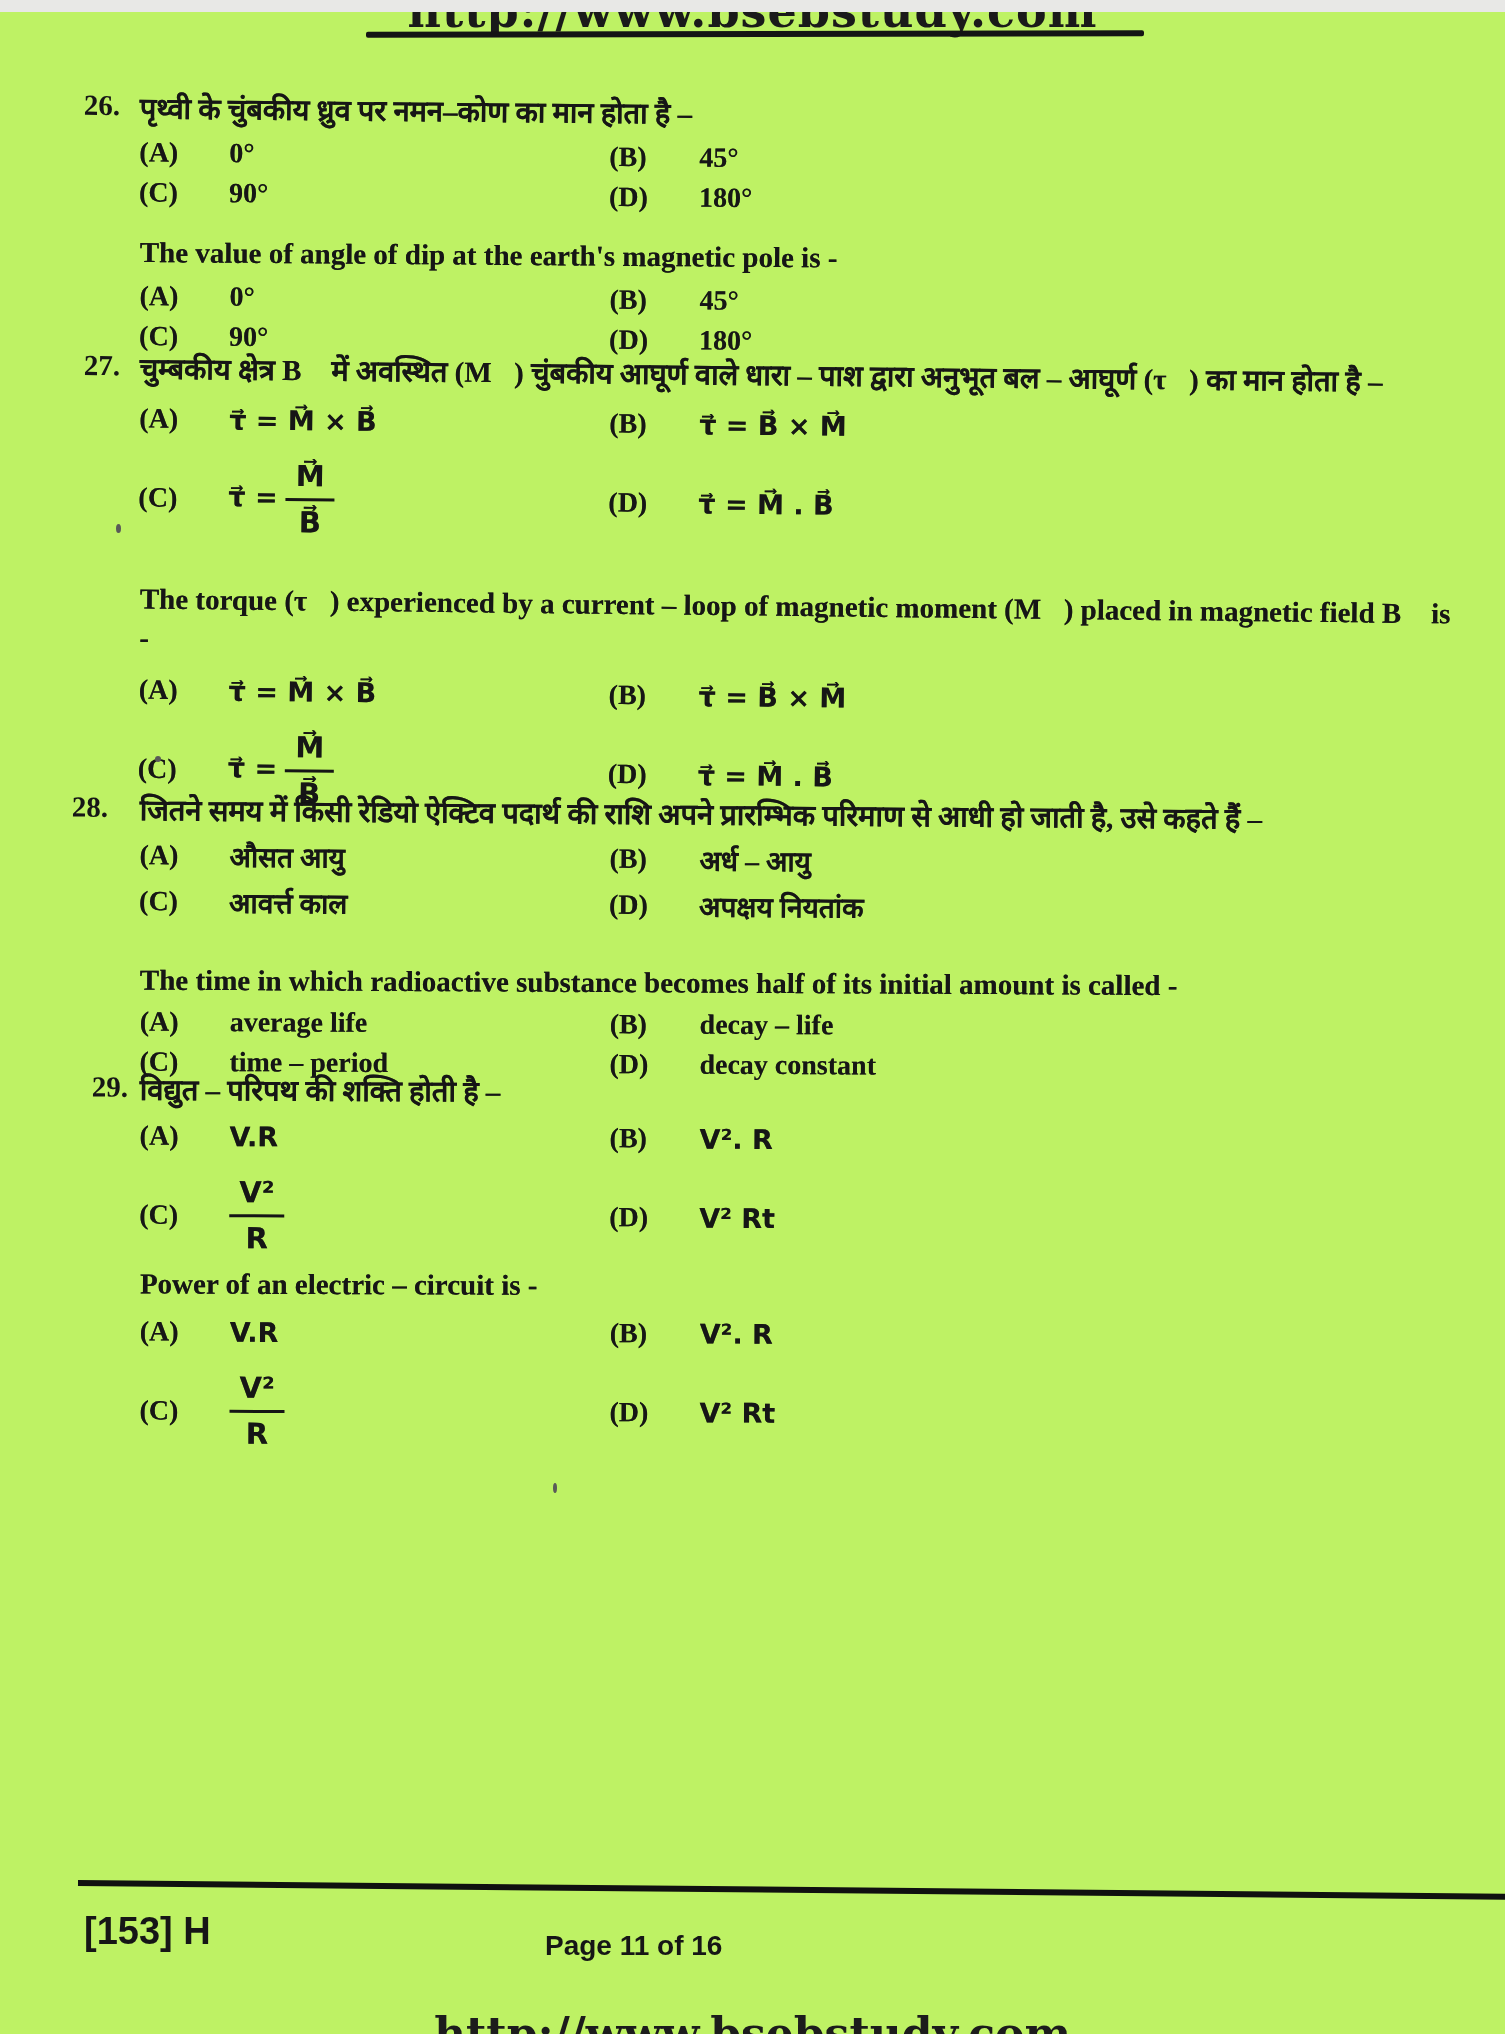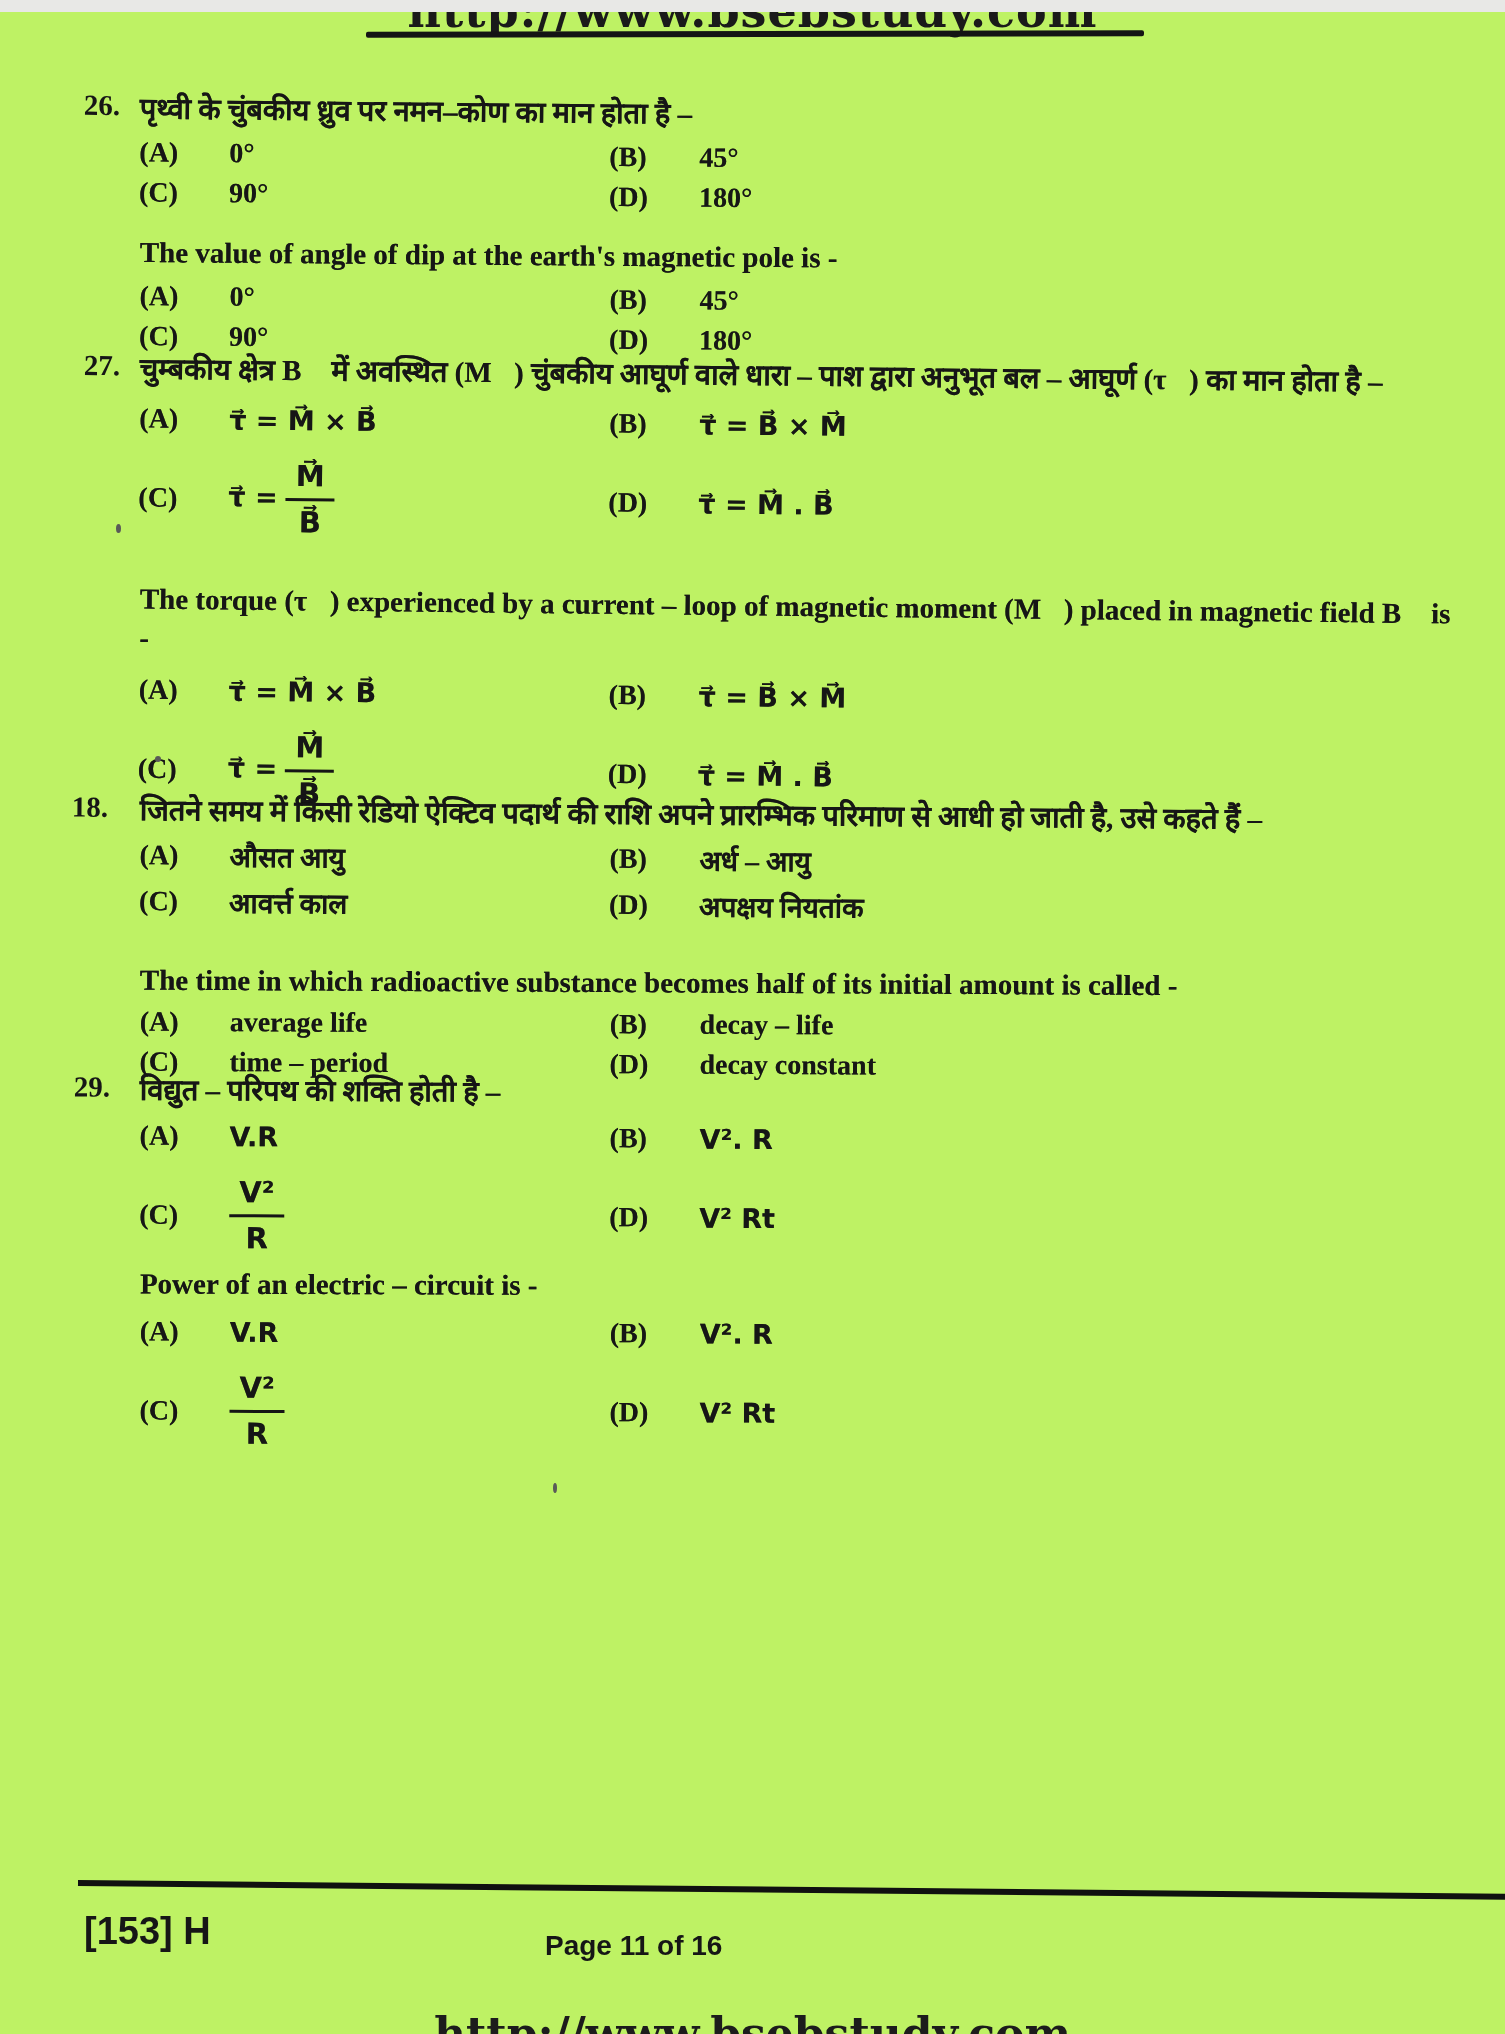--- a/index.html
+++ b/index.html
@@ -190,21 +190,21 @@
             </span></span>
       </div>
       <div class="opt">
         <span class="olabel">(D)</span>
         <span class="oval formula">τ⃗ = M⃗ . B⃗</span>
       </div>
     </div>
   </section>
 
   <section class="qblock" style="top:778px;transform:rotate(0.45deg);">
-    <span class="qnum" style="left:72px;">18.</span>
+    <span class="qnum" style="left:72px;">28.</span>
     <div class="qtext">जितने समय में किसी रेडियो ऐक्टिव पदार्थ की राशि अपने प्रारम्भिक परिमाण से आधी हो जाती है, उसे कहते हैं –</div>
     <div class="row" style="margin-top:6px;">
       <div class="opt">
         <span class="olabel">(A)</span>
         <span class="oval">औसत आयु</span>
       </div>
       <div class="opt">
         <span class="olabel">(B)</span>
         <span class="oval">अर्ध – आयु</span>
       </div>
@@ -239,21 +239,21 @@
         <span class="oval">time – period</span>
       </div>
       <div class="opt">
         <span class="olabel">(D)</span>
         <span class="oval">decay constant</span>
       </div>
     </div>
   </section>
 
   <section class="qblock" style="top:1058px;transform:rotate(0.3deg);">
-    <span class="qnum" style="left:74px;">29.</span>
+    <span class="qnum" style="left:92px;">29.</span>
     <div class="qtext">विद्युत – परिपथ की शक्ति होती है –</div>
     <div class="row" style="margin-top:10px;">
       <div class="opt">
         <span class="olabel">(A)</span>
         <span class="oval formula">V.R</span>
       </div>
       <div class="opt">
         <span class="olabel">(B)</span>
         <span class="oval formula">V². R</span>
       </div>

